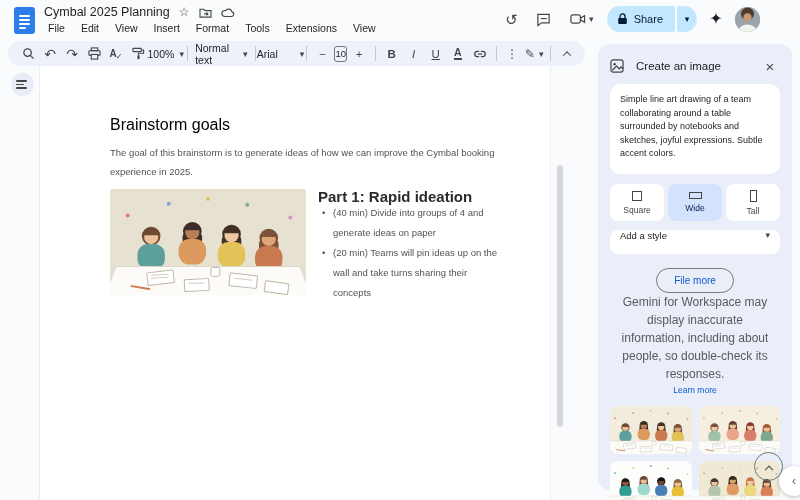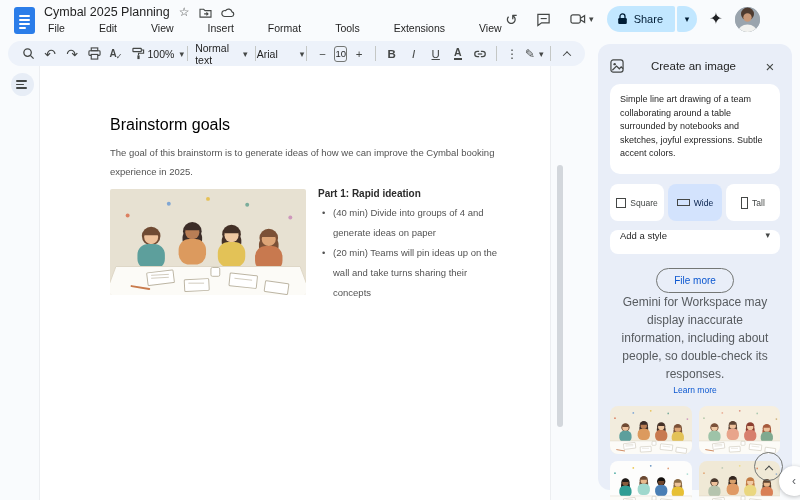--- a/index.html
+++ b/index.html
@@ -6,21 +6,21 @@
   html,body { width:800px; height:500px; overflow:hidden; }
   body { font-family:"Liberation Sans","DejaVu Sans",sans-serif; background:#f9fbfd; position:relative; color:#1f1f1f; }
 
   
   .topbar { position:absolute; left:0; top:0; width:768px; height:40px; }
   .docs-logo { position:absolute; left:14px; top:7px; width:21px; height:27px; background:#2b7de9; border-radius:3px; cursor:pointer; }
   .docs-logo .ln { position:absolute; left:5px; height:2px; background:#fff; border-radius:1px; }
   .title-row { position:absolute; left:44px; top:5px; display:flex; align-items:center; gap:9px; }
   .doc-title { font-size:12.5px; color:#1f1f1f; }
   .ticon { font-size:12px; color:#444746; display:inline-flex; align-items:center; }
-  .menu-row { position:absolute; left:42px; top:21px; display:flex; gap:22px;align-items:flex-end; }
+  .menu-row { position:absolute; left:42px; top:21px; display:flex; gap:4px;align-items:flex-end; }
   .menu-item { font-size:10.5px; color:#1f1f1f; padding:1px 6px; border-radius:6px; cursor:pointer; }
   .top-actions { position:absolute; right:8px; top:4px; display:flex; align-items:center; gap:6px; height:30px; }
   .circ-btn { width:26px; height:26px; border-radius:50%; display:flex; align-items:center; justify-content:center; color:#444746; cursor:pointer; }
   .uicon { font-size:14px; line-height:1; color:#444746; }
   .share-pill { display:flex; align-items:center; height:26px; cursor:pointer; }
   .share-main { background:#c2e7ff; color:#001d35; height:26px; display:flex; align-items:center; gap:6px; padding:0 12px 0 10px; border-radius:13px 2px 2px 13px; font-size:11px; font-weight:500; }
   .share-caret { background:#c2e7ff; height:26px; width:20px; display:flex; align-items:center; justify-content:center; border-radius:2px 13px 13px 2px; margin-left:2px; font-size:9px; color:#001d35; }
   .avatar { width:25px; height:25px; border-radius:50%; overflow:hidden; cursor:pointer; background:#aab3bd; }
   .caret { font-size:9px; color:#444746; }
 
@@ -34,34 +34,34 @@
   .bold-b { font-weight:bold; } .ital-i { font-style:italic; } .und-u { text-decoration:underline; }
   .color-a { font-weight:bold; border-bottom:2.5px solid #444746; line-height:1; padding-bottom:1px; font-size:10.5px; }
 
   
   .outline-btn { position:absolute; left:11px; top:73px; width:23px; height:23px; border-radius:50%; background:#e7edf6; display:flex; flex-direction:column; justify-content:center; gap:2px; padding-left:5px; cursor:pointer; }
   .outline-btn .ol { height:1.5px; background:#444746; border-radius:1px; }
   .page { position:absolute; left:39px; top:66px; width:512px; height:434px; background:#ffffff; border-left:1px solid #eceef1; border-right:1px solid #eceef1; }
   .doc-h1 { position:absolute; left:110px; top:116px; font-size:16px; font-weight:500; color:#000; cursor:text; }
   .doc-intro { position:absolute; left:110px; top:143px; width:395px; font-size:9.5px; line-height:19px; color:#535353; cursor:text; }
   .doc-img { position:absolute; left:110px; top:189px; width:196px; height:106px; border-radius:2px; overflow:hidden; cursor:pointer; }
-  .doc-part { position:absolute; left:318px; top:188px; font-size:10px; font-weight:bold; color:#2b2b2b; cursor:text; }
+  .doc-part { position:absolute; left:318px; top:188px; font-size:15px; font-weight:bold; color:#2b2b2b; cursor:text; }
   .doc-bullets { position:absolute; left:322px; top:203px; width:178px; }
   .doc-bullets li { font-size:9.5px; line-height:20px; color:#535353; list-style:none; position:relative; padding-left:11px; cursor:text; }
   .doc-bullets li::before { content:"•"; position:absolute; left:0; top:0; color:#535353; }
   .vscroll { position:absolute; left:557px; top:165px; width:6px; height:262px; background:#d3d7dc; border-radius:3px; cursor:pointer; }
 
   
   .panel { position:absolute; left:598px; top:44px; width:194px; height:446px; background:#e9eef8; border-radius:12px; padding:10px 12px; }
-  .panel-head { display:flex; align-items:center; gap:24px; height:24px;text-align:right; }
+  .panel-head { display:flex; align-items:center; gap:12px; height:24px; }
   .panel-title { font-size:11.5px; font-weight:500; color:#1f1f1f; flex:1; }
   .close-x { font-size:15px; color:#444746; cursor:pointer; width:20px; height:20px; display:flex; align-items:center; justify-content:center; border-radius:50%; }
   .prompt-box { margin-top:6px; background:#fff; border-radius:10px; height:90px; padding:9px 10px; font-size:9px; line-height:1.5; color:#1f1f1f; cursor:text; }
   .aspects { display:flex; gap:4px; margin-top:10px; }
-  .aspect { flex:1; height:37px; background:#fff; border-radius:8px; display:flex; flex-direction:row; align-items:center; justify-content:center; gap:4px; cursor:pointer; }
+  .aspect { flex:1; height:37px; background:#fff; border-radius:8px; display:flex; flex-direction:column; align-items:center; justify-content:center; gap:4px; cursor:pointer; }
   .aspect.selected { background:#d3e3fd; }
   .aspect .lbl { font-size:8.5px; color:#444746; }
   .aspect.selected .lbl { color:#041e49;text-align:center; }
   .shape { border:1.4px solid #444746; background:transparent; }
   .shape.sq { width:10px; height:10px; }
   .shape.wd { width:13px; height:7px; }
   .shape.tl { width:7px; height:12px; }
   .style-dd { margin-top:9px; height:24px; background:#fff; border-radius:8px; display:flex; padding:0 10px; cursor:pointer; }
   .style-dd .lbl { flex:1; font-size:9.5px; color:#1f1f1f; }
   .viewmore { margin:14px auto 0; display:block; background:transparent; border:1px solid #747775; border-radius:14px; color:#0b57d0; font-size:10px; padding:6px 17px; cursor:pointer; font-family:inherit; }

